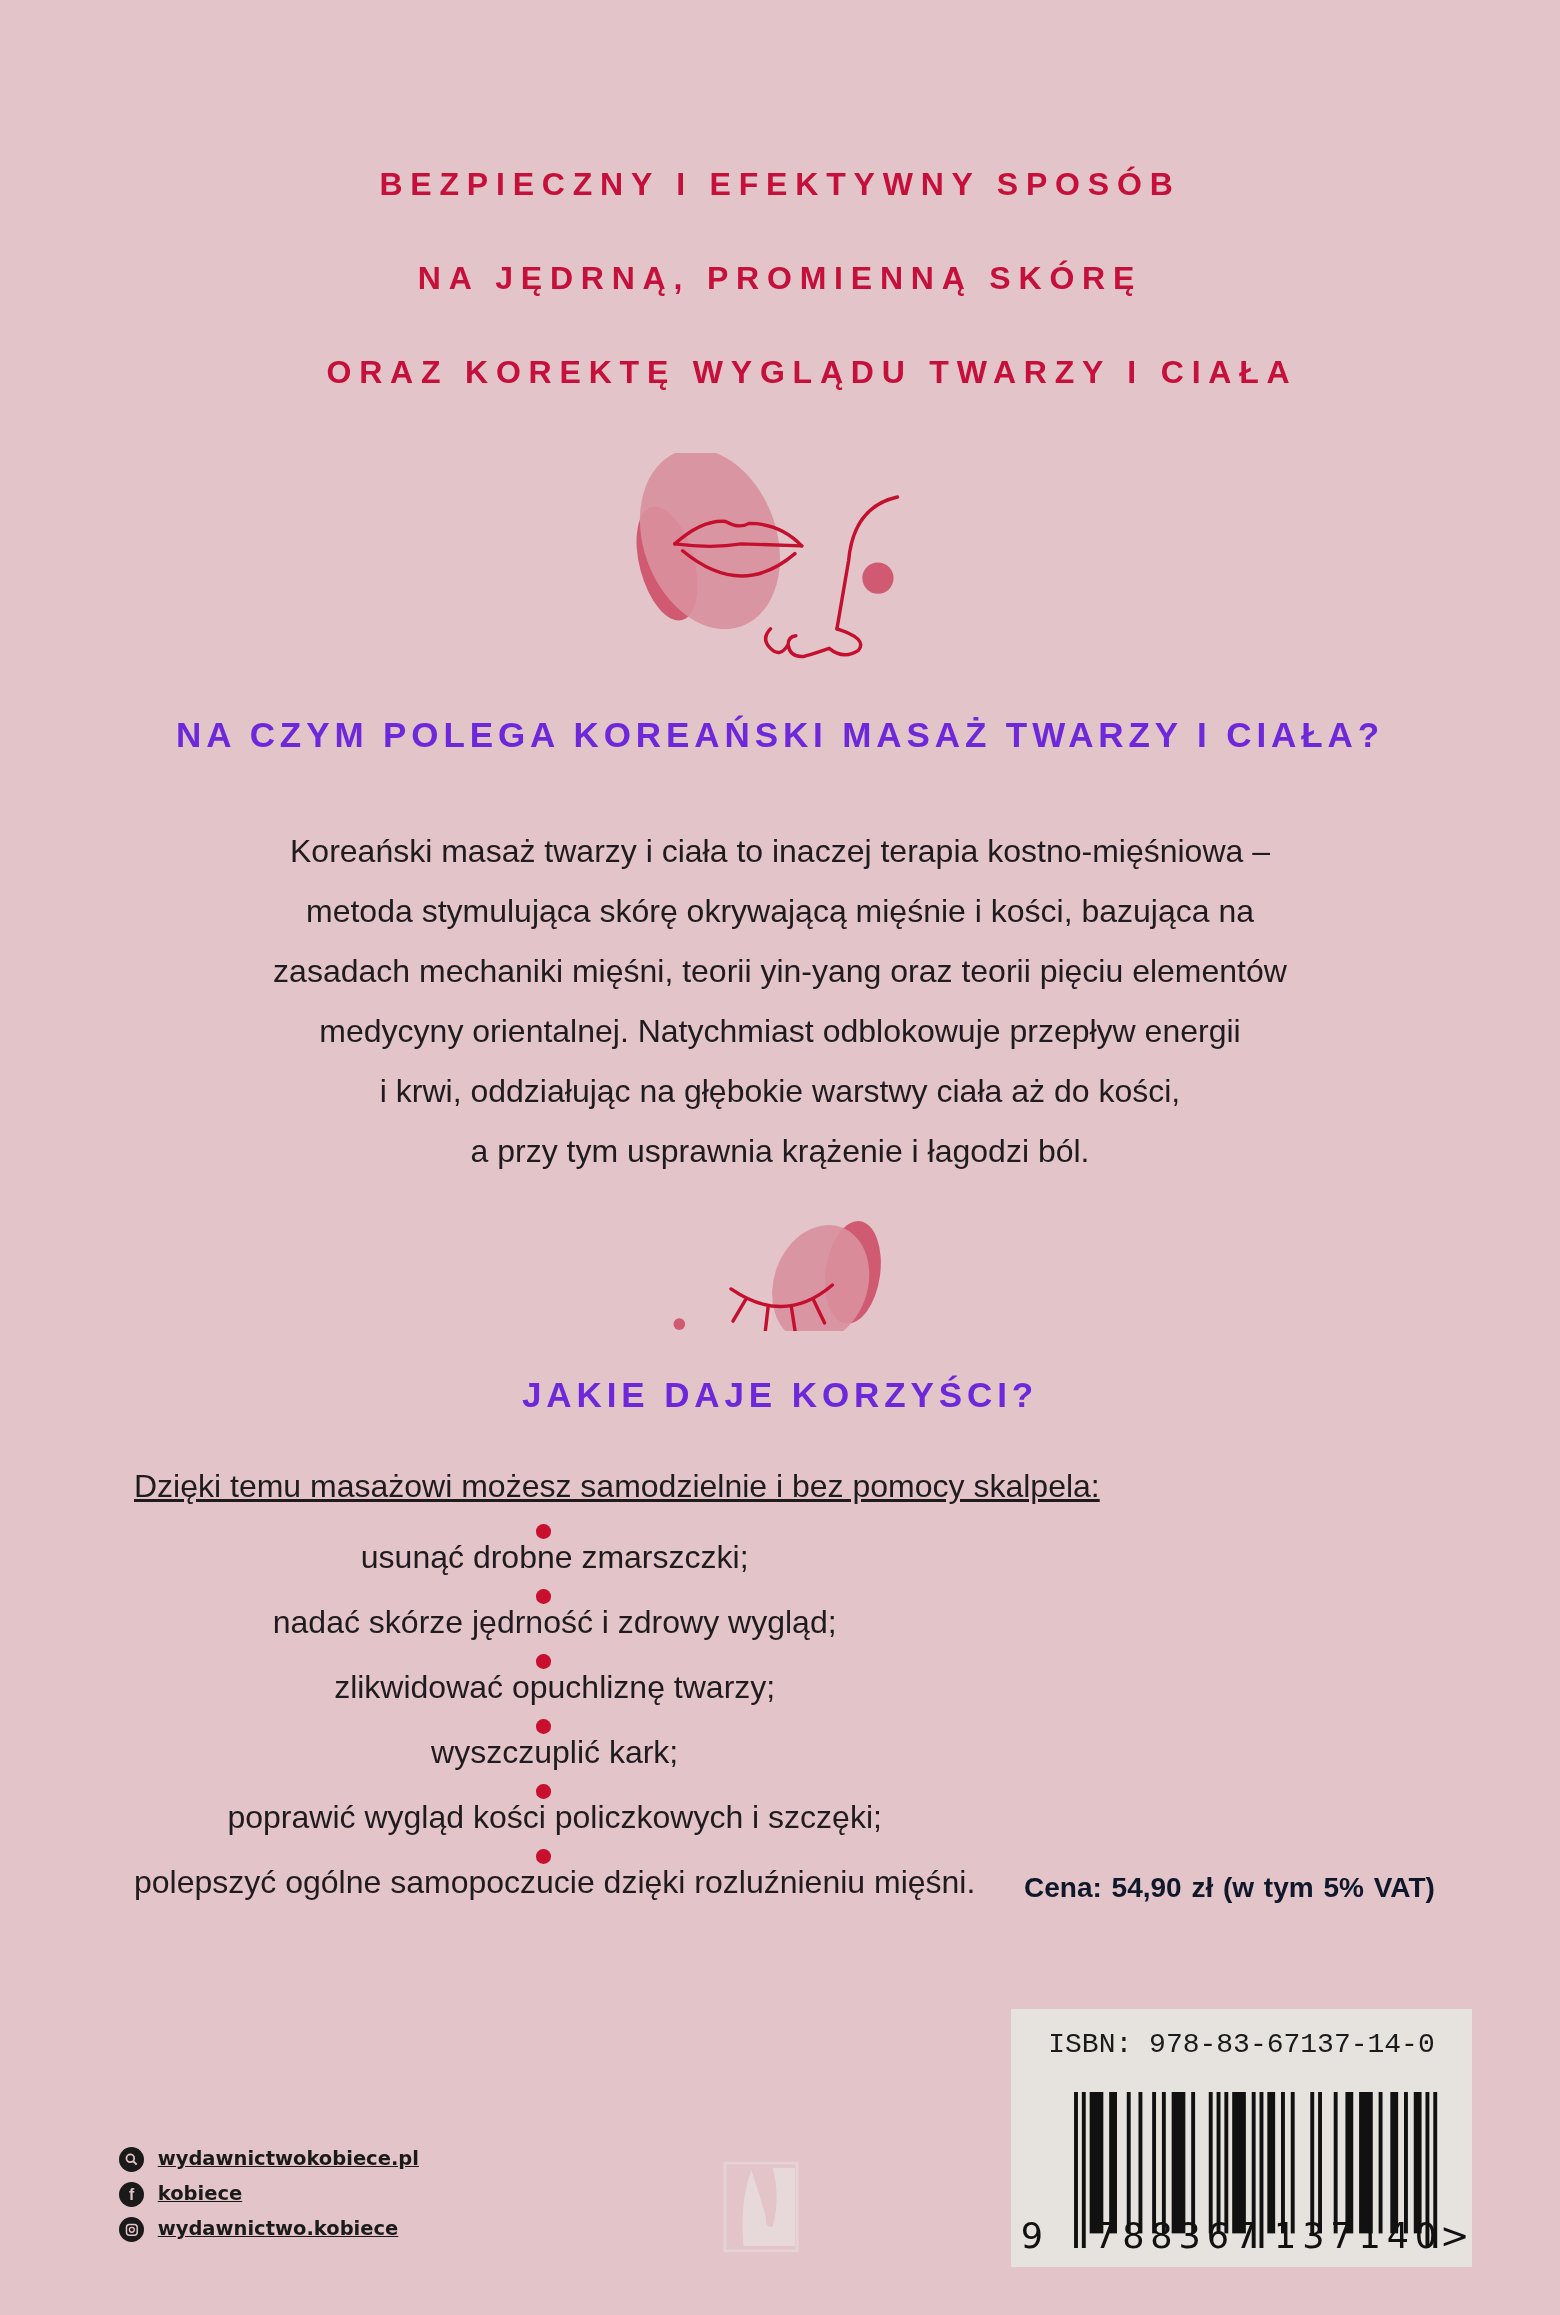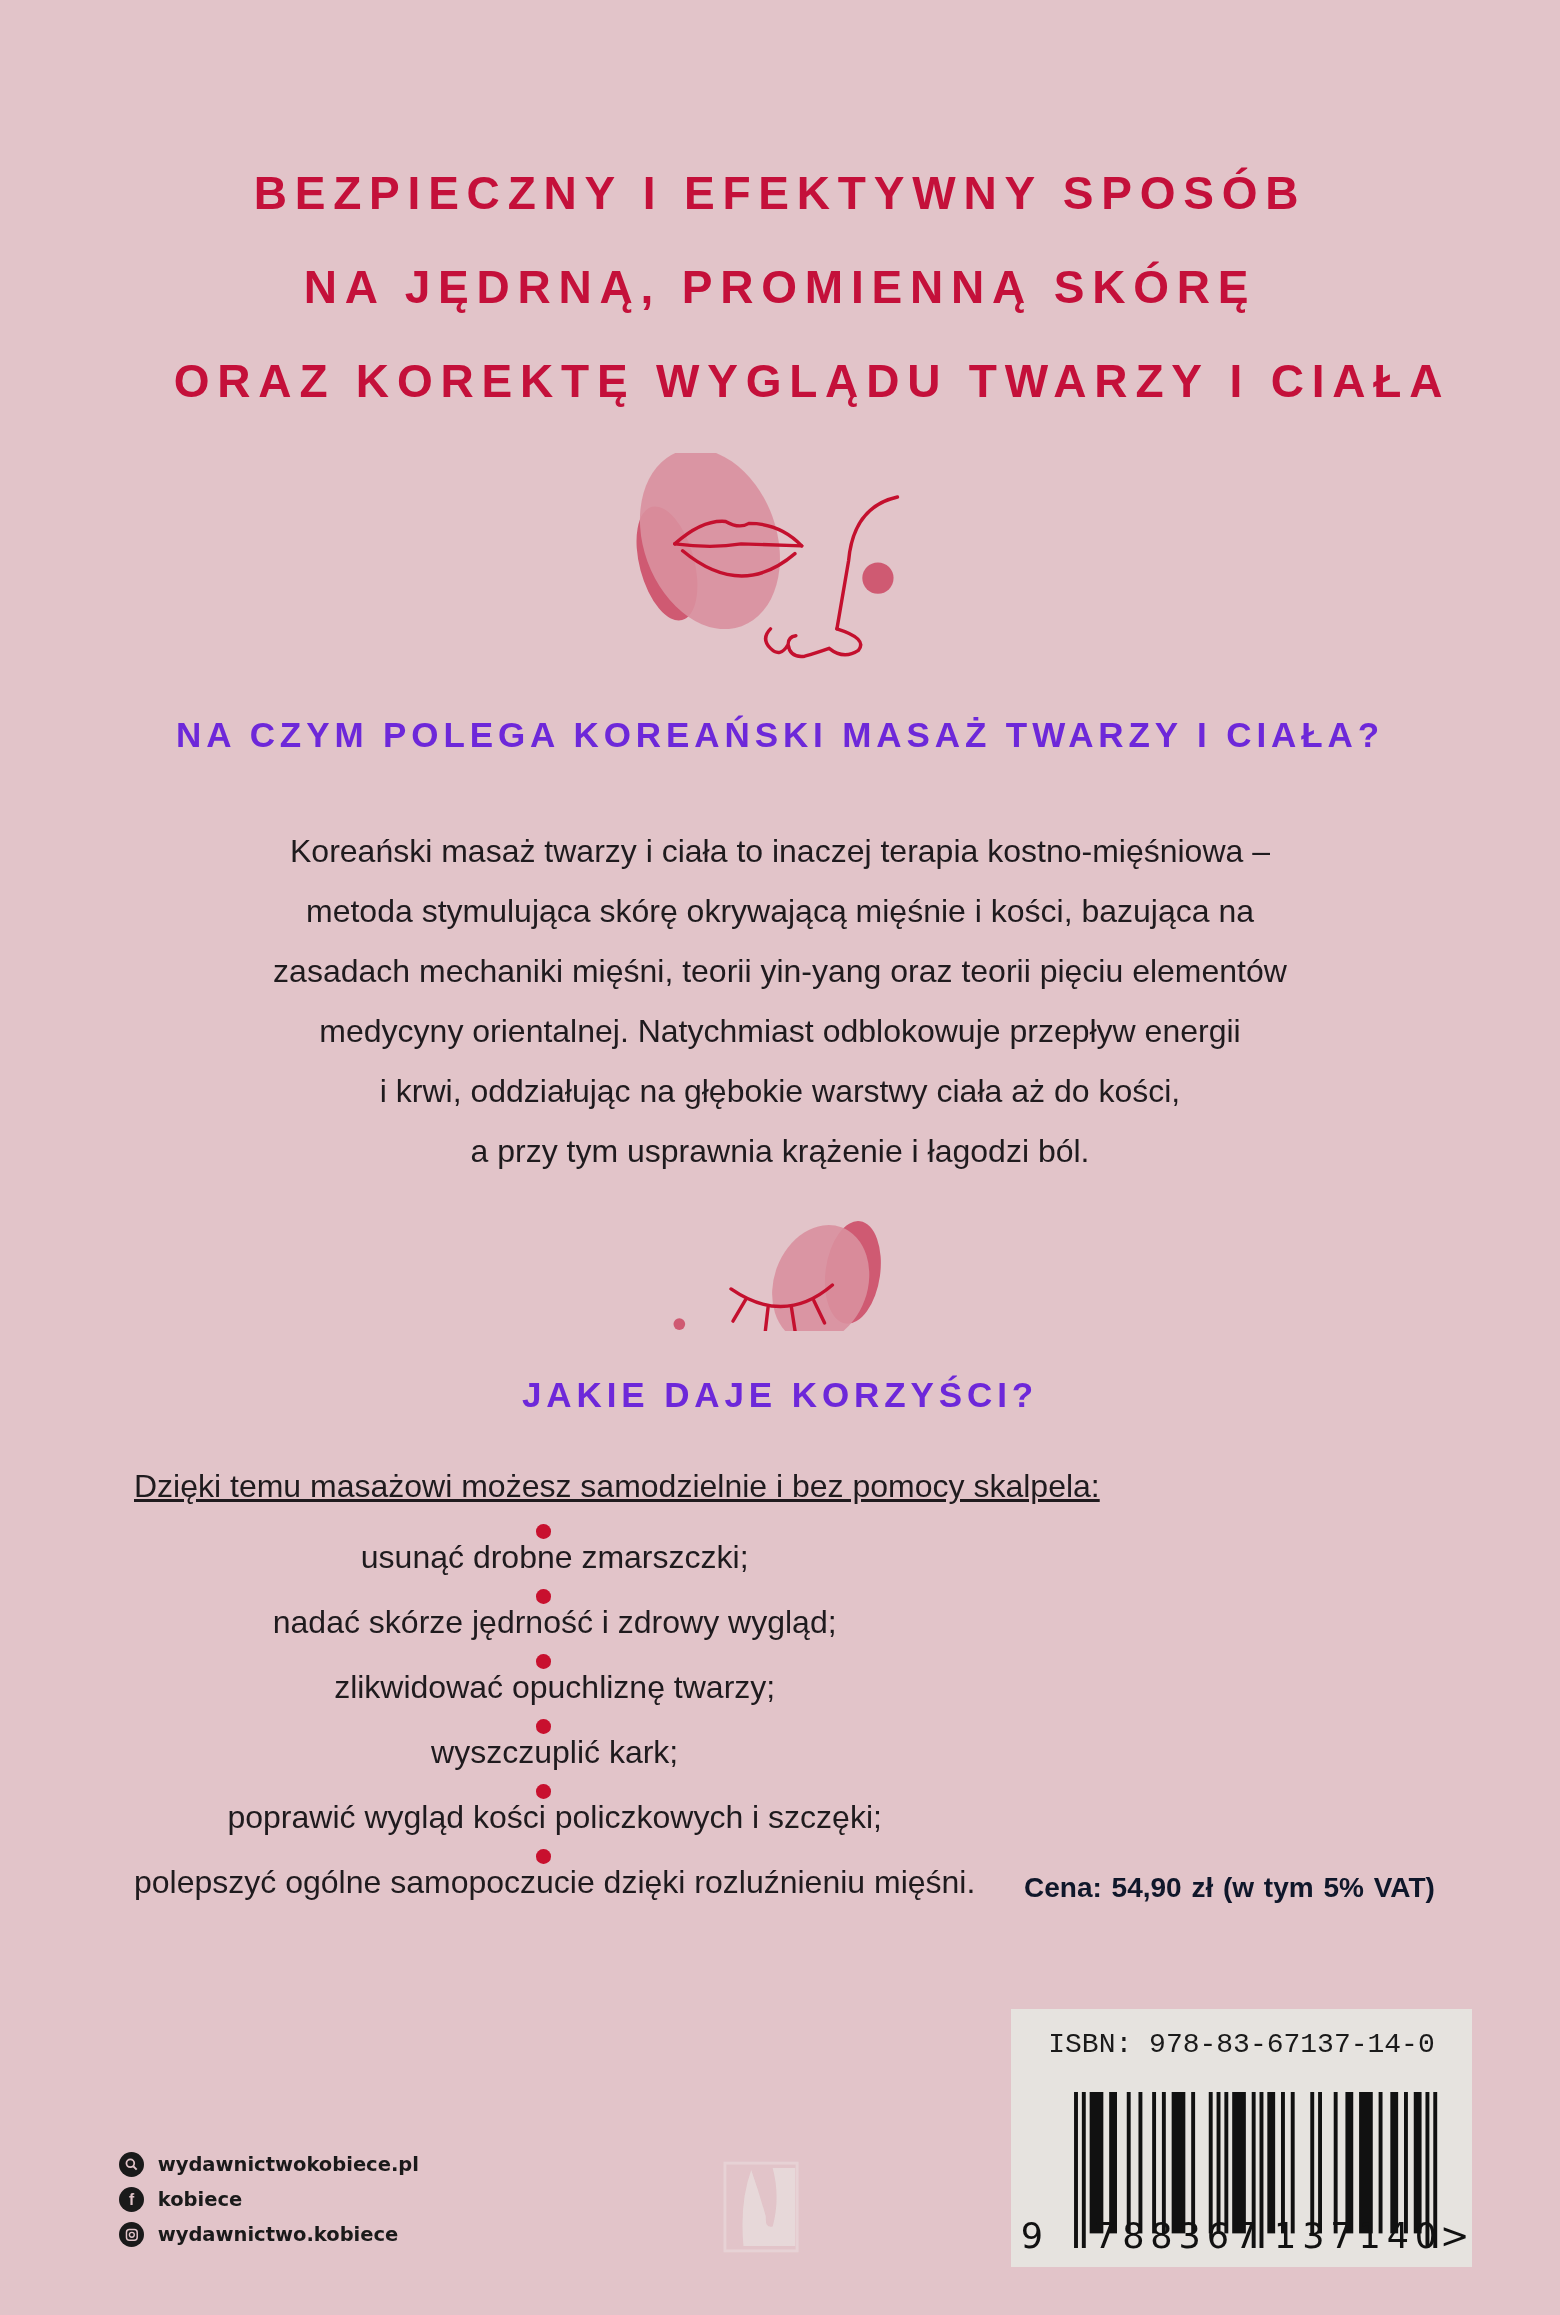--- a/index.html
+++ b/index.html
@@ -11,21 +11,21 @@
     font-family: "DejaVu Sans", sans-serif;
     color: #1c1a1c;
   }
   .abs { position: absolute; }
   .headline {
     left: 0; width: 1560px;
     text-align: center;
     color: #c4103a;
     font-family: "Liberation Sans", sans-serif;
     font-weight: 700;
-    font-size: 46px;
+    font-size: 32px;
     letter-spacing: 7.8px;
   }
   .section-title {
     left: 0; width: 1560px;
     text-align: center;
     color: #6d28d9;
     font-family: "Liberation Sans", sans-serif;
     font-weight: 700;
     font-size: 35px;
     letter-spacing: 4.9px;
@@ -77,23 +77,23 @@
   }
   .bars {
     left: 24.4px; top: 83px; width: 410px; height: 156px;
   }
   .barcode-digits {
     left: 0; top: 207px; width: 461px;
     font-family: "DejaVu Sans", sans-serif; font-size: 35px; color: #111;
   }
   .social { left: 119px; top: 2147px; }
   .social-row {
-    display: flex; align-items: center; height: 35px;
+    display: flex; align-items: flex-start; height: 35px;
     font-family: "DejaVu Sans", sans-serif; font-weight: 700;
-    font-size: 19.5px; color: #1a1a1a;
+    font-size: 19.5px; color: #1a1a1a; text-decoration: underline;
   }
   .social-icon {
     width: 25px; height: 25px; border-radius: 50%;
     background: #1a1a1a; margin-right: 13.7px;
     display: flex; align-items: center; justify-content: center;
   }
   .publisher-logo { left: 722px; top: 2158px; width: 78px; height: 98px; }
 </style>
 </head>
 <body>

